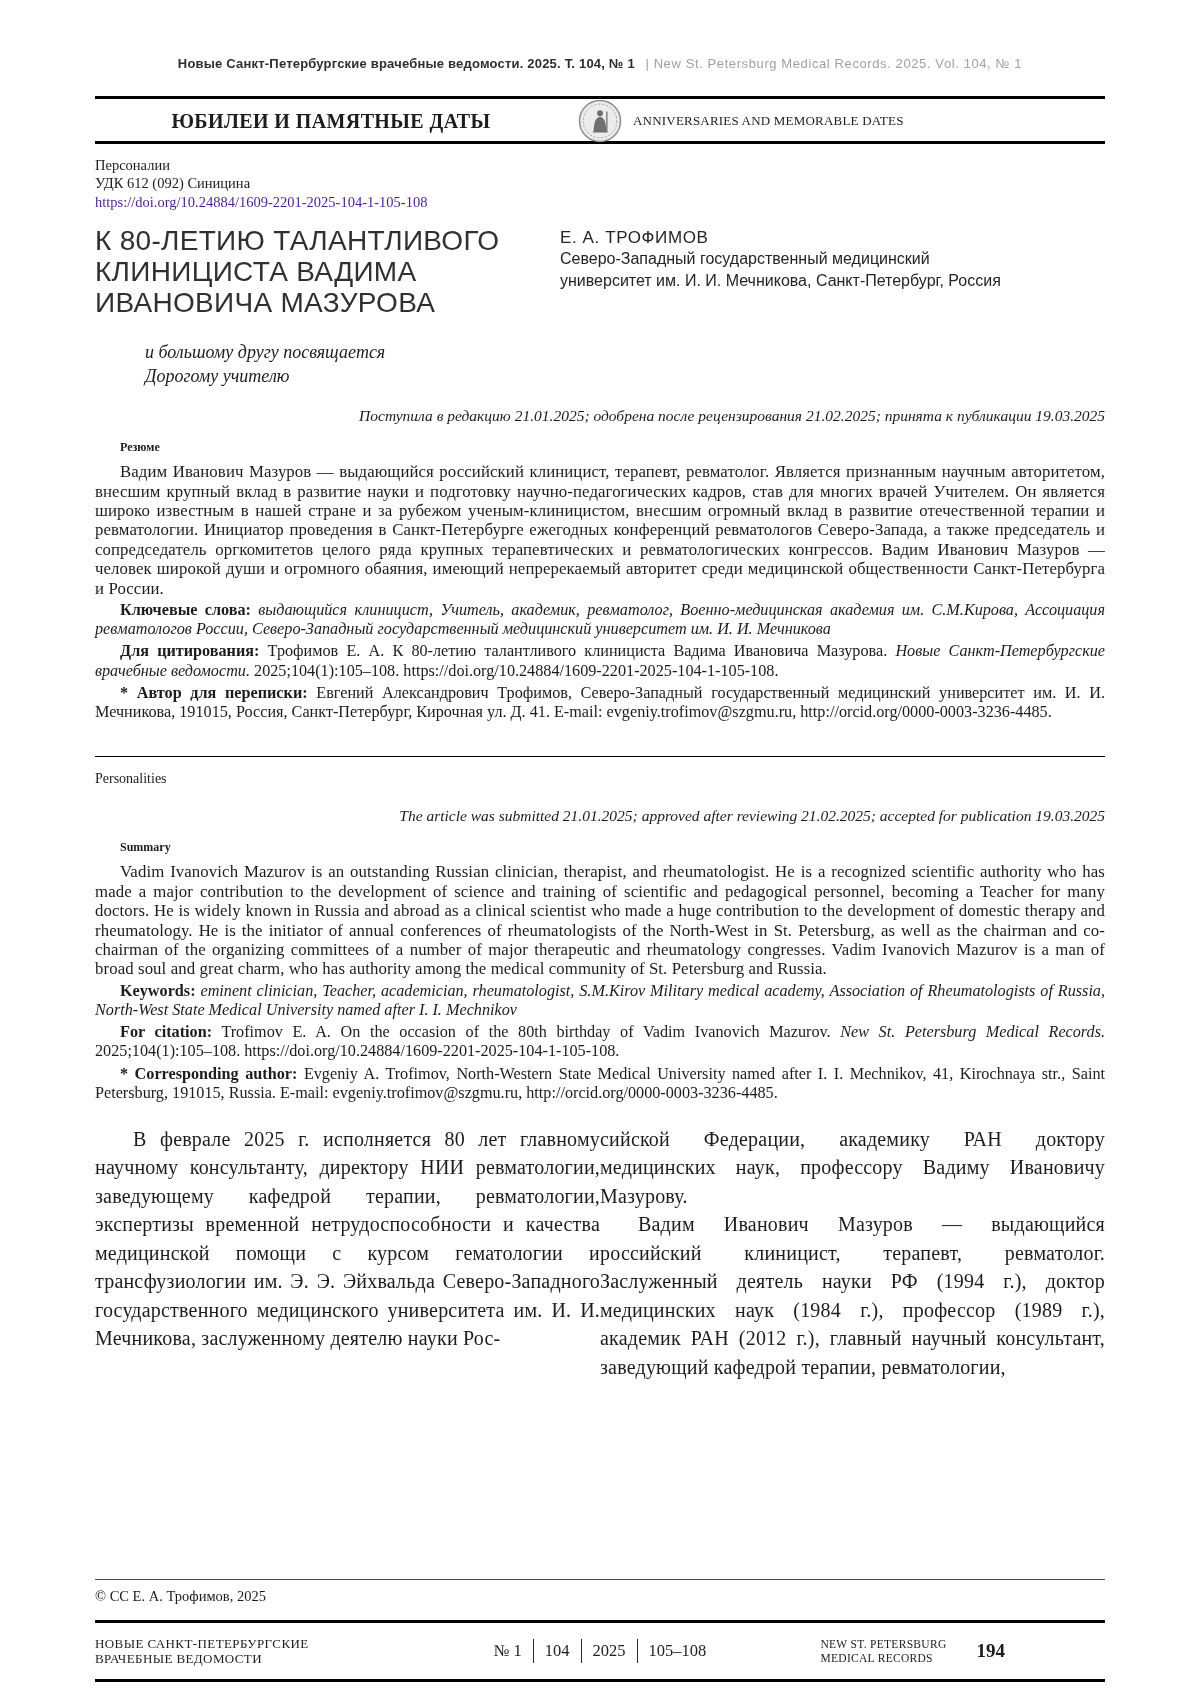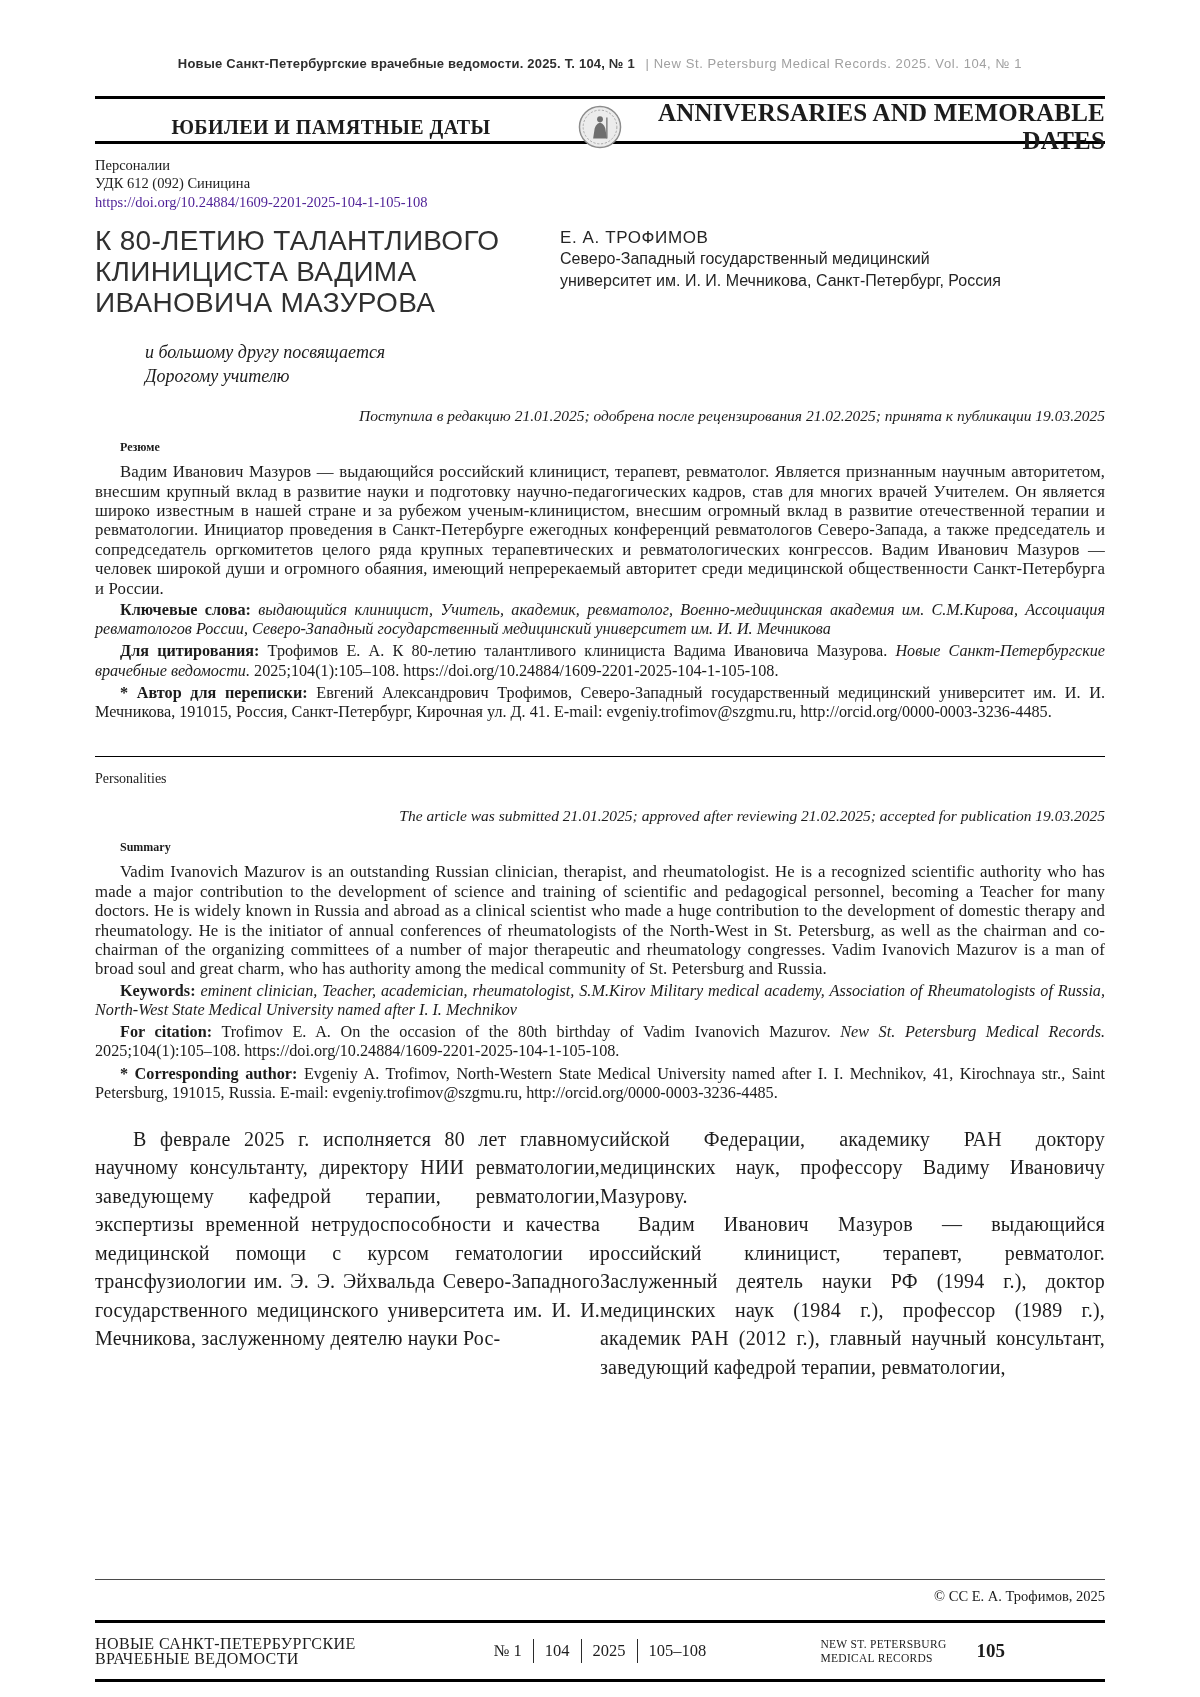--- a/index.html
+++ b/index.html
@@ -30,21 +30,21 @@
   
   .band {
     border-top: 3px solid #000;
     border-bottom: 3px solid #000;
     display: grid;
     grid-template-columns: 1fr 66px 1fr;
     align-items: center;
     height: 48px;
   }
   .band-left  { text-align: center; font-weight: bold; font-size: 20px; letter-spacing: 0.4px; }
-  .band-right { text-align: right; font-size: 25px; letter-spacing: 0.2px; font-weight: bold; }
+  .band-right { text-align: left; font-size: 13px; letter-spacing: 0.2px; }
   .emblem { display: flex; justify-content: center; align-items: center; }
 
   
   .meta { margin-top: 12px; font-size: 14.5px; line-height: 18.4px; }
   .meta .doi { color: #4c1d95; text-decoration: none; }
 
   
   .head-grid { display: grid; grid-template-columns: 465px 1fr; margin-top: 14px; }
   .title {
     margin: 0;
@@ -113,35 +113,34 @@
   .bodycols p { margin: 0; }
   .bodycols p.indent { text-indent: 38px; }
 
   
   .copyright {
     position: absolute;
     left: 95px; right: 95px; bottom: 92px;
     border-top: 1px solid #4a4a4a;
     padding-top: 8px;
     font-size: 14.5px;
-    text-align: right;
   }
 
   
   .footer {
     position: absolute;
     left: 95px; right: 95px; bottom: 15px;
     border-top: 3px solid #000;
     border-bottom: 3px solid #000;
     height: 62px;
     display: grid;
     grid-template-columns: 1fr auto 1fr;
     align-items: center;
   }
-  .f-left  { justify-self: start; font-size: 16px; line-height: 15px; letter-spacing: 0.4px; }
+  .f-left  { justify-self: start; font-size: 13px; line-height: 15px; letter-spacing: 0.4px; }
   .f-center { justify-self: center; display: flex; align-items: center; font-size: 16.5px; }
   .f-center .seg { padding: 0 11px; white-space: nowrap; }
   .vsep { width: 1px; height: 24px; background: #2b2b2b; }
   .f-right { justify-self: end; display: flex; align-items: center; }
   .f-right .names { font-size: 11.5px; line-height: 14px; letter-spacing: 0.3px; }
   .pagenum { font-size: 19px; font-weight: bold; margin-left: 30px; margin-right: 100px; }
 </style>
 </head>
 <body>
 
@@ -236,17 +235,17 @@
       <span class="vsep"></span>
       <span class="seg">2025</span>
       <span class="vsep"></span>
       <span class="seg">105–108</span>
     </div>
     <div class="f-right">
       <div class="names">
         <div>NEW ST. PETERSBURG</div>
         <div>MEDICAL RECORDS</div>
       </div>
-      <span class="pagenum">105</span>
+      <span class="pagenum">194</span>
     </div>
   </div>
 
 </div>
 
 </body></html>

